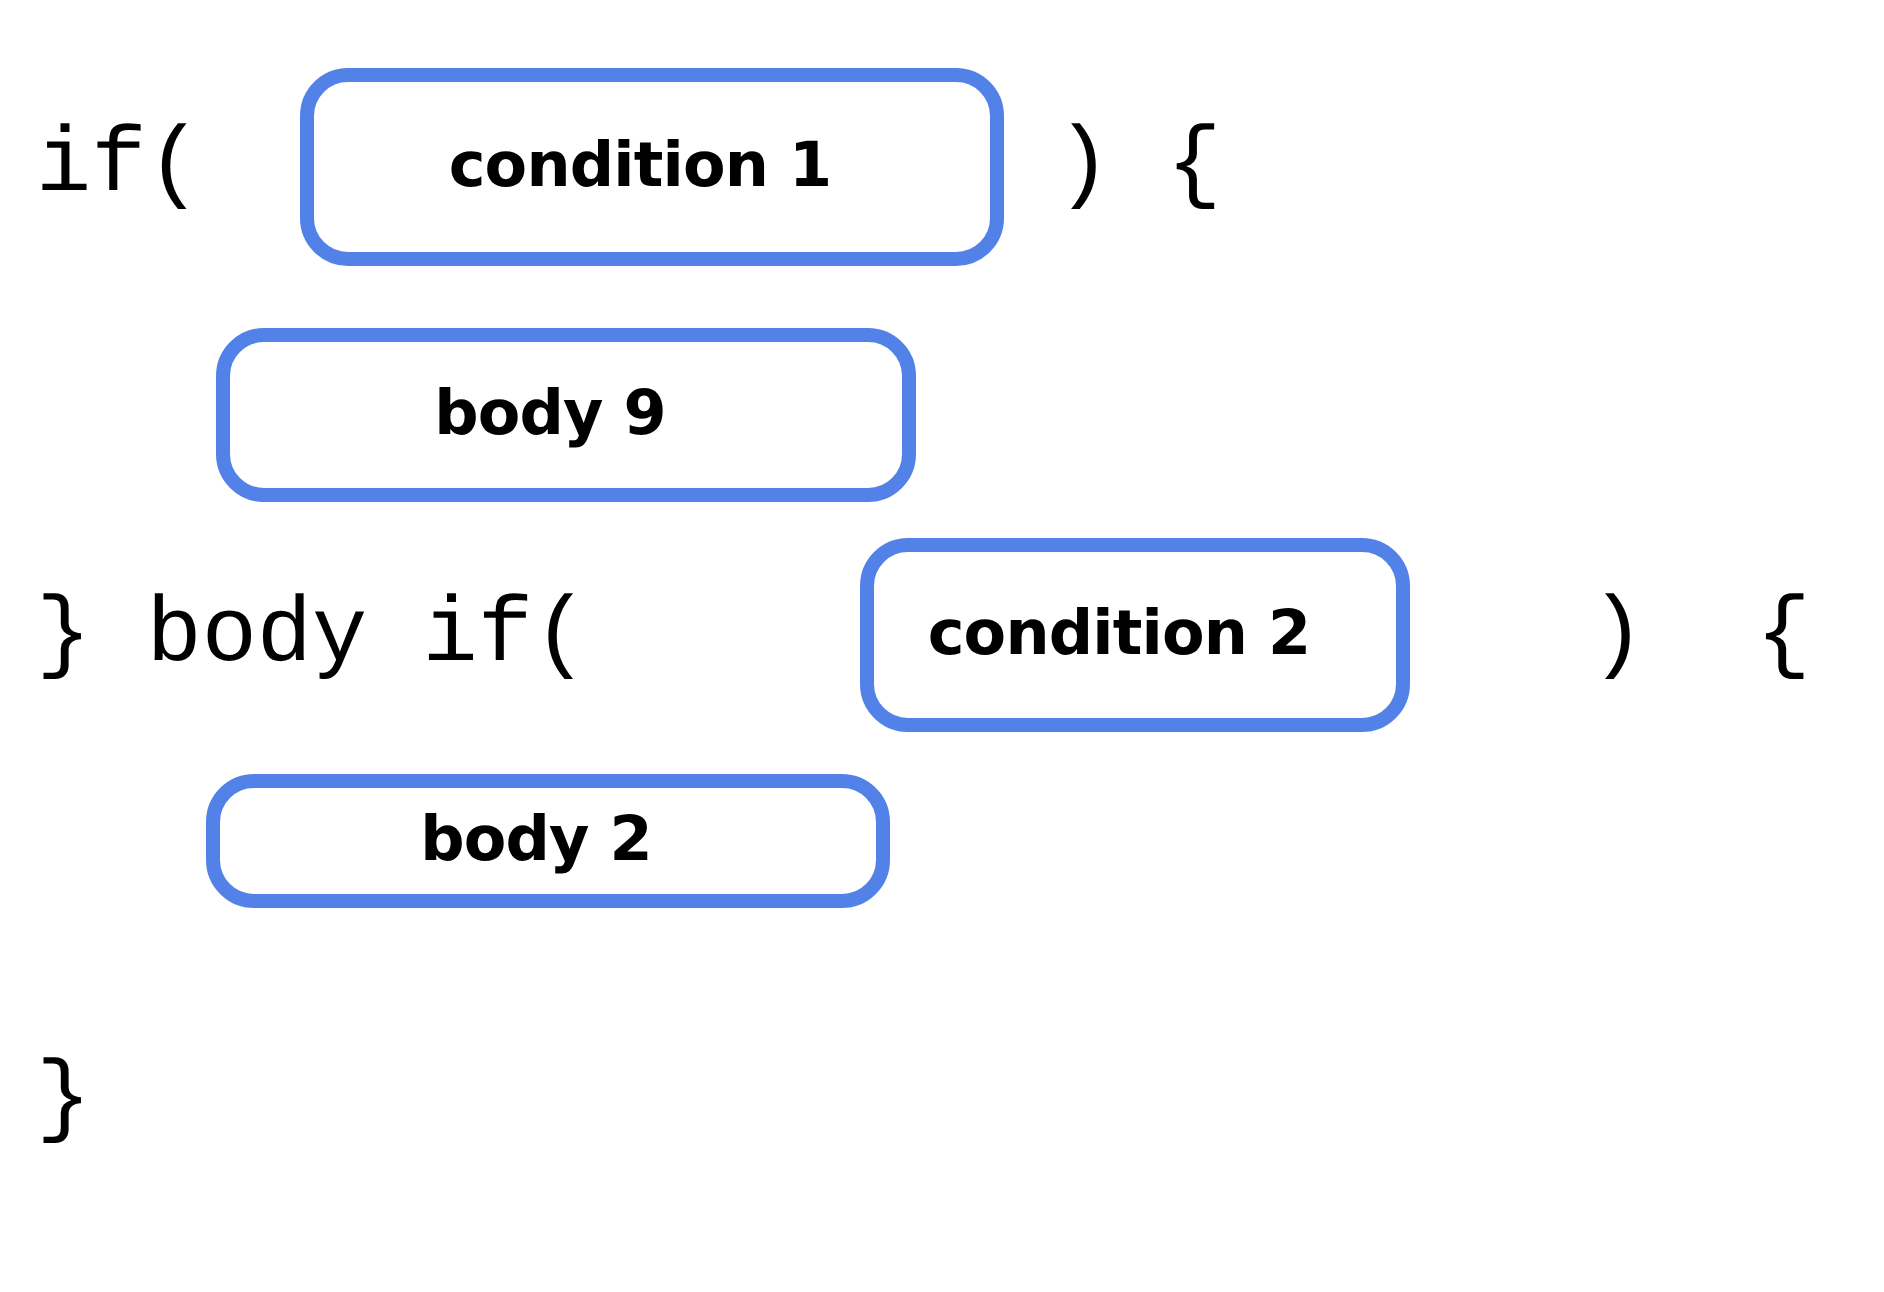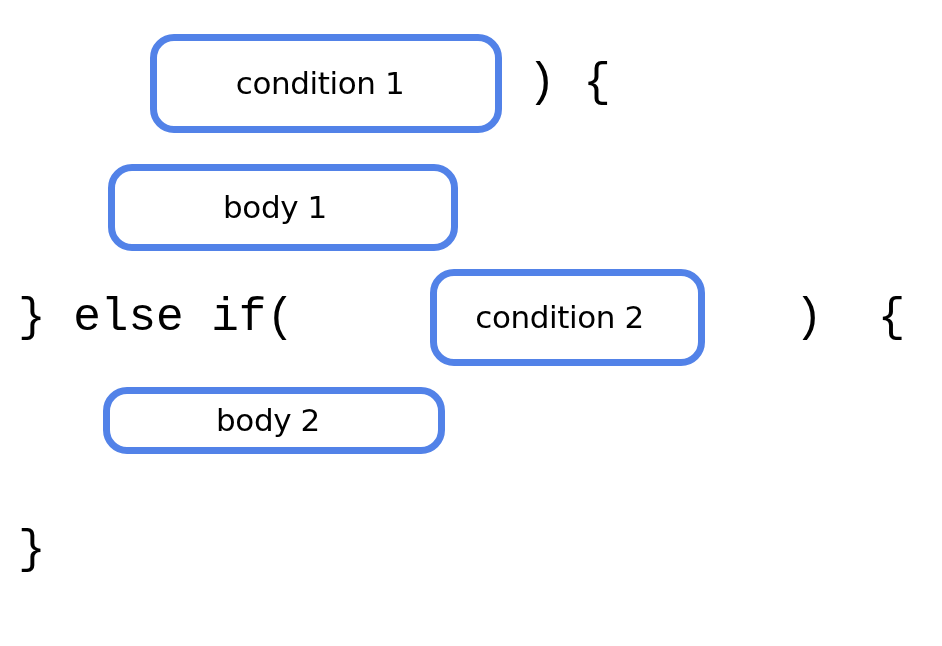--- a/index.html
+++ b/index.html
@@ -37,21 +37,21 @@
     background: #ffffff;
     border: 7px solid #5282e8;
     border-radius: 24px;
     display: flex;
     align-items: center;
     justify-content: center;
   }
 
   .slot-label {
     font-family: "DejaVu Sans", "Liberation Sans", sans-serif;
-    font-weight: normal;
+    font-weight: bold;
     font-size: 31px;
     line-height: 1;
     color: #000000;
     white-space: nowrap;
     letter-spacing: -0.4px;
   }
 
   
   #if-keyword      { left: 18px;  top: 60px;  }
   #if-close-paren  { left: 528px; top: 60px;  }
@@ -70,32 +70,33 @@
   #condition-1-slot .slot-label { transform: translateX(-6px); }
   #body-1-slot      .slot-label { transform: translateX(-8px); }
   #condition-2-slot .slot-label { transform: translateX(-8px); }
   #body-2-slot      .slot-label { transform: translateX(-6px); }
 </style>
 </head>
 <body>
 
 <div id="canvas">
 
+  <span class="code" id="if-keyword">if(</span>
 
   <div class="slot" id="condition-1-slot">
     <span class="slot-label">condition 1</span>
   </div>
 
   <span class="code" id="if-close-paren">) {</span>
 
   <div class="slot" id="body-1-slot">
-    <span class="slot-label">body 1</span>
+    <span class="slot-label">body 9</span>
   </div>
 
-  <span class="code" id="else-keyword">} else if(</span>
+  <span class="code" id="else-keyword">} body if(</span>
 
   <div class="slot" id="condition-2-slot">
     <span class="slot-label">condition 2</span>
   </div>
 
   <span class="code" id="else-close-paren">)  {</span>
 
   <div class="slot" id="body-2-slot">
     <span class="slot-label">body 2</span>
   </div>

